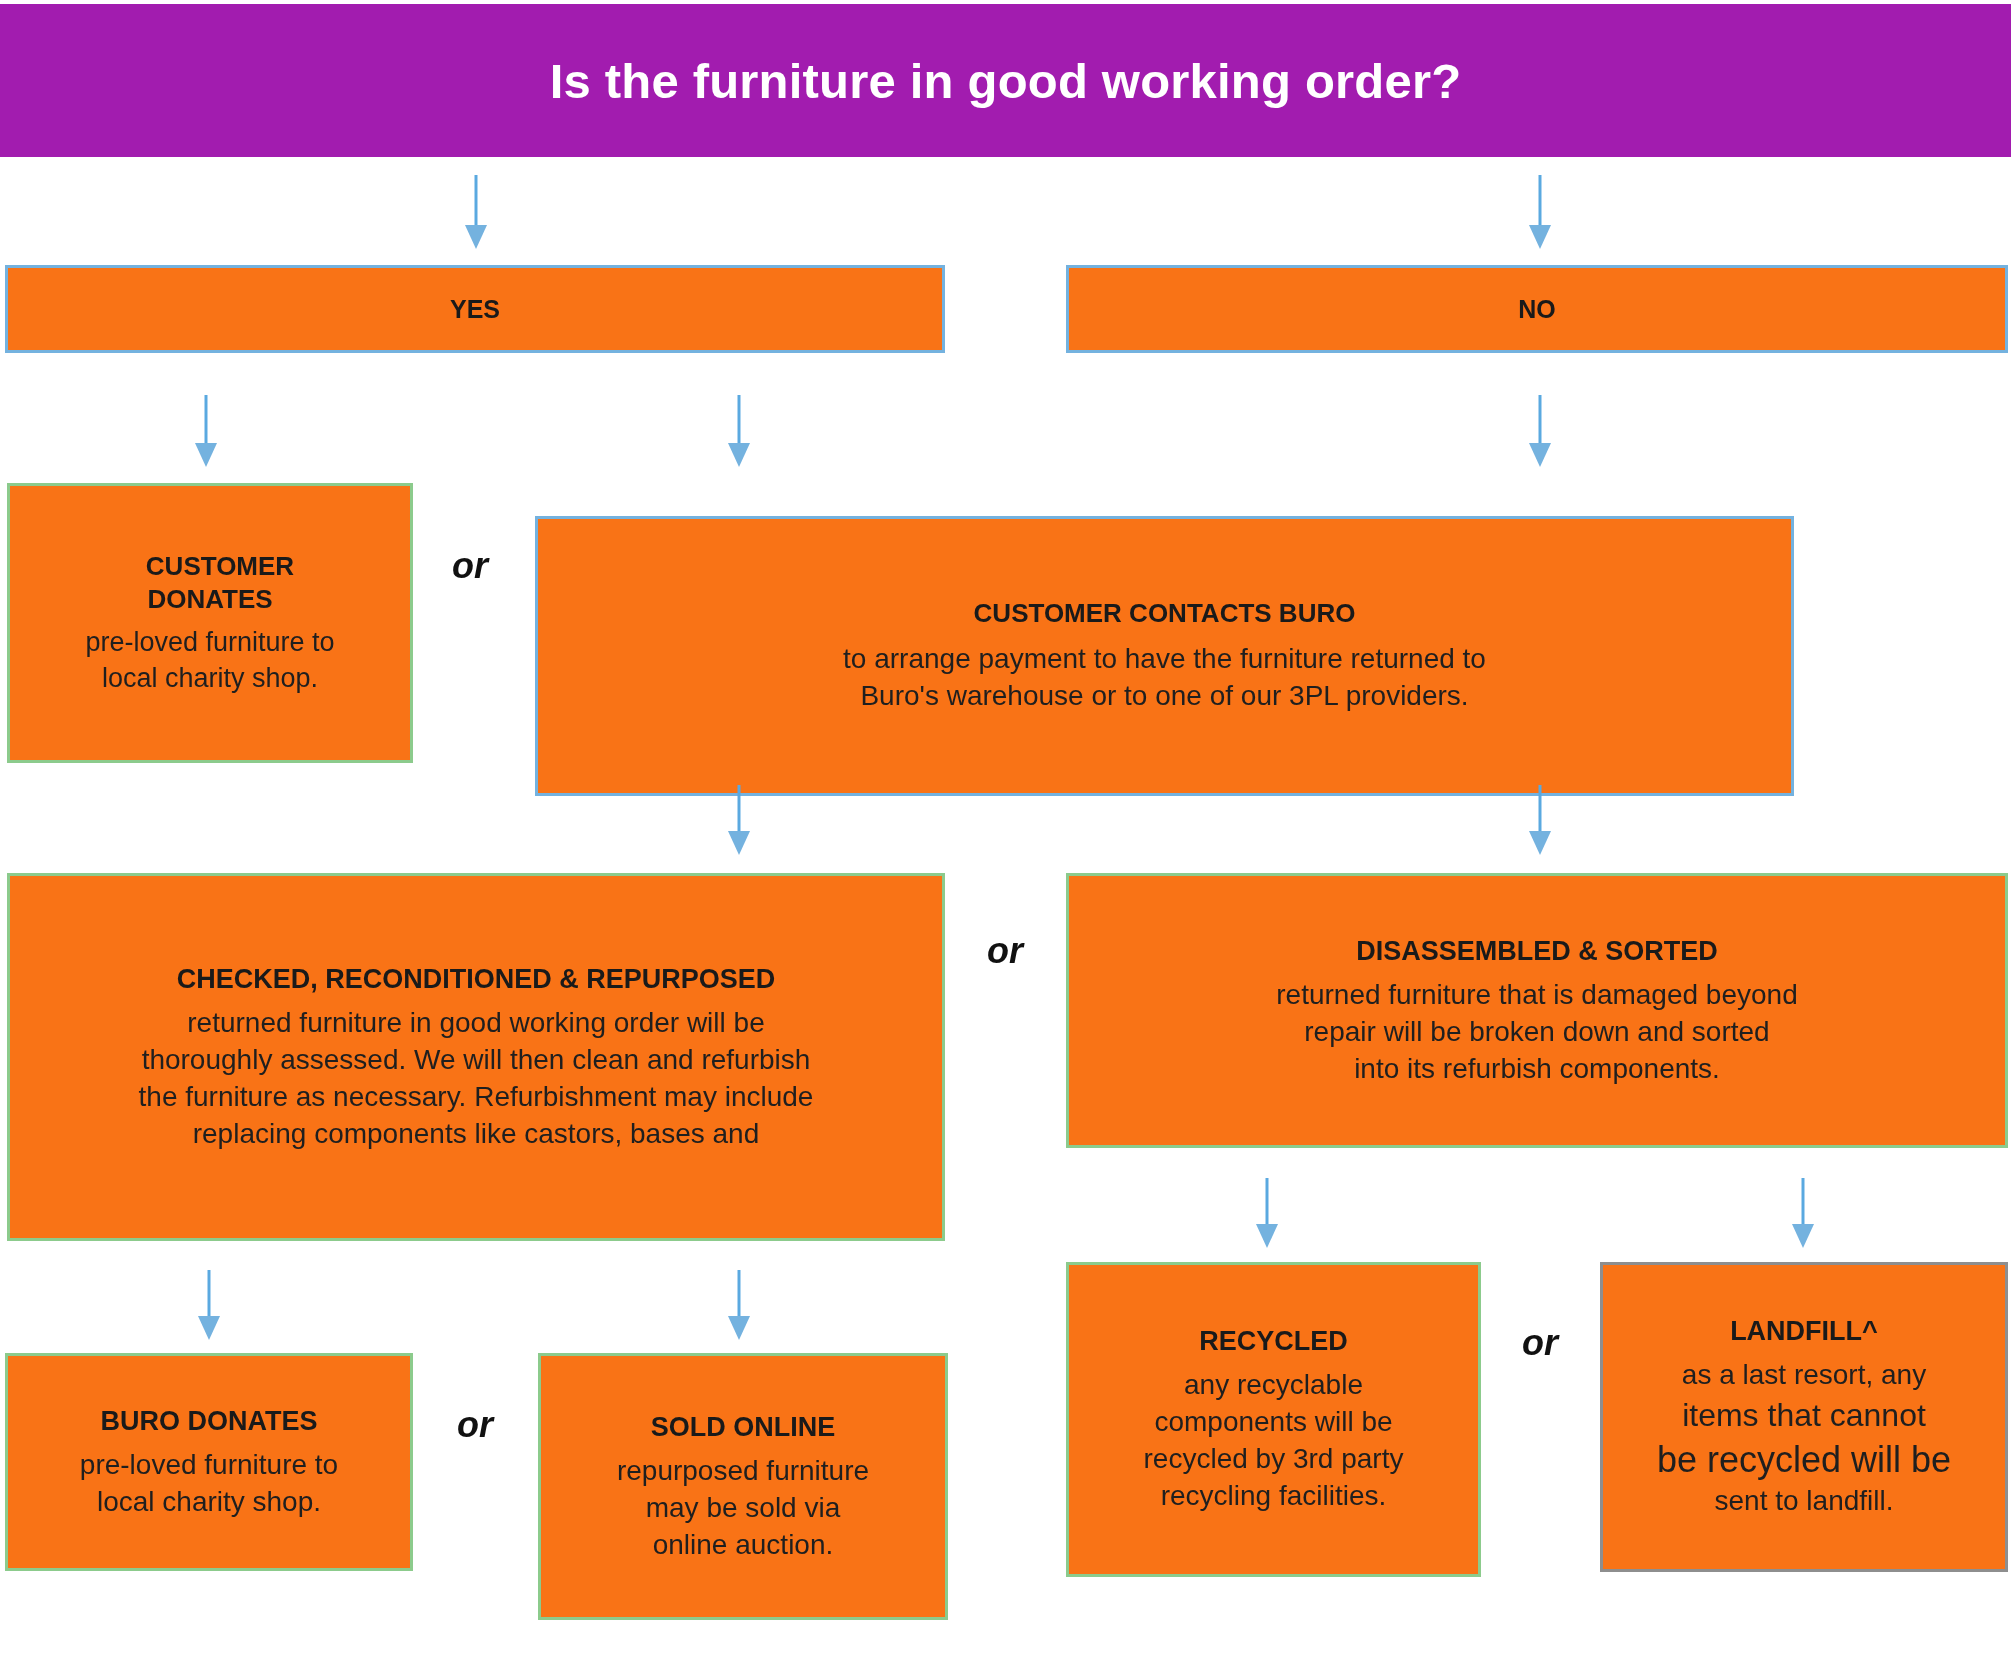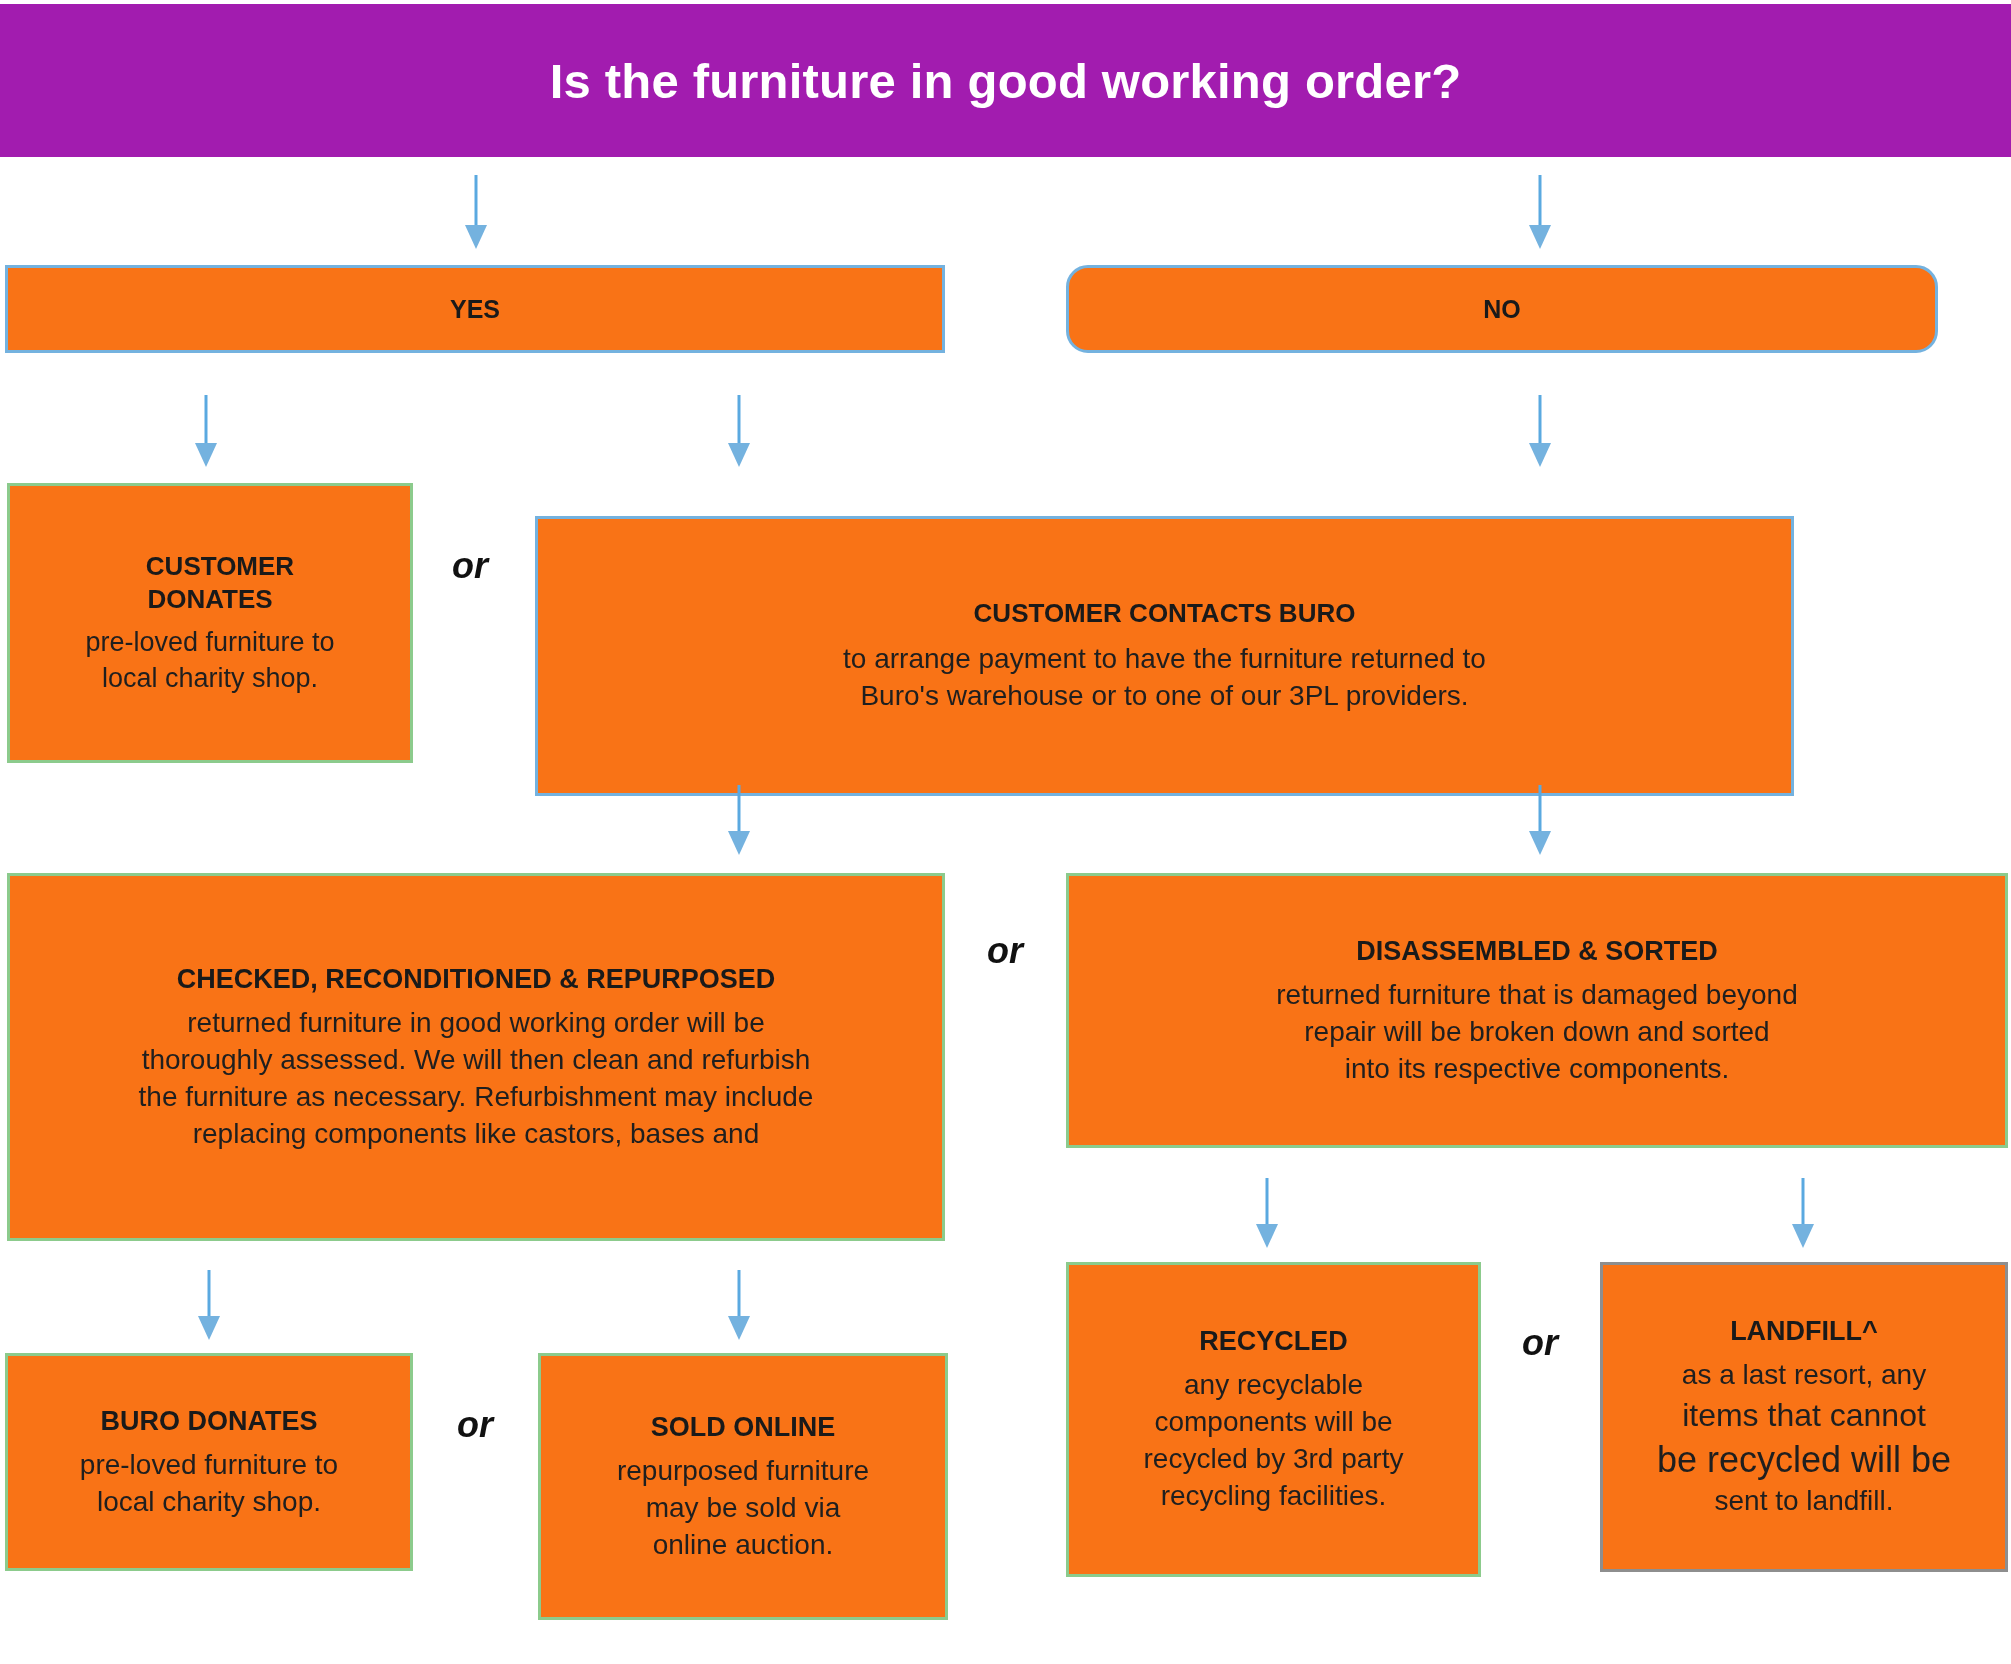--- a/index.html
+++ b/index.html
@@ -99,21 +99,21 @@
 
   <svg class="arrow" style="left:1519px; top:175px;" width="60" height="80" viewBox="0 0 60 80">
     <line x1="21" y1="0" x2="21" y2="52" stroke="#5aa9e0" stroke-width="3"></line>
     <polygon points="10,50 32,50 21,74" fill="#74b2df"></polygon>
   </svg>
 
   <div class="node blue" style="left:5px; top:265px; width:940px; height:88px;">
     <div class="title" style="font-size:25px;">YES</div>
   </div>
 
-  <div class="node blue" style="left:1066px; top:265px; width:872px; height:88px;border-radius:22px;">
+  <div class="node blue" style="left:1066px; top:265px; width:942px; height:88px;">
     <div class="title" style="font-size:25px;">NO</div>
   </div>
 
   <svg class="arrow" style="left:185px; top:395px;" width="60" height="80" viewBox="0 0 60 80">
     <line x1="21" y1="0" x2="21" y2="50" stroke="#5aa9e0" stroke-width="3"></line>
     <polygon points="10,48 32,48 21,72" fill="#74b2df"></polygon>
   </svg>
 
   <svg class="arrow" style="left:718px; top:395px;" width="60" height="80" viewBox="0 0 60 80">
     <line x1="21" y1="0" x2="21" y2="50" stroke="#5aa9e0" stroke-width="3"></line>
@@ -157,21 +157,21 @@
     <div class="body" style="font-size:28px;">the furniture as necessary.  Refurbishment may include</div>
     <div class="body" style="font-size:28px;">replacing components like castors, bases and</div>
   </div>
 
   <div class="or-label" style="left:965px; top:930px; width:80px;">or</div>
 
   <div class="node green" style="left:1066px; top:873px; width:942px; height:275px;">
     <div class="title" style="font-size:27px;">DISASSEMBLED &amp; SORTED</div>
     <div class="body" style="font-size:28px; margin-top:8px;">returned furniture that is damaged beyond</div>
     <div class="body" style="font-size:28px;">repair will be broken down and sorted</div>
-    <div class="body" style="font-size:28px;">into its respective components.</div>
+    <div class="body" style="font-size:28px;">into its refurbish components.</div>
   </div>
 
   <svg class="arrow" style="left:188px; top:1270px;" width="60" height="80" viewBox="0 0 60 80">
     <line x1="21" y1="0" x2="21" y2="48" stroke="#5aa9e0" stroke-width="3"></line>
     <polygon points="10,46 32,46 21,70" fill="#74b2df"></polygon>
   </svg>
 
   <svg class="arrow" style="left:718px; top:1270px;" width="60" height="80" viewBox="0 0 60 80">
     <line x1="21" y1="0" x2="21" y2="48" stroke="#5aa9e0" stroke-width="3"></line>
     <polygon points="10,46 32,46 21,70" fill="#74b2df"></polygon>

